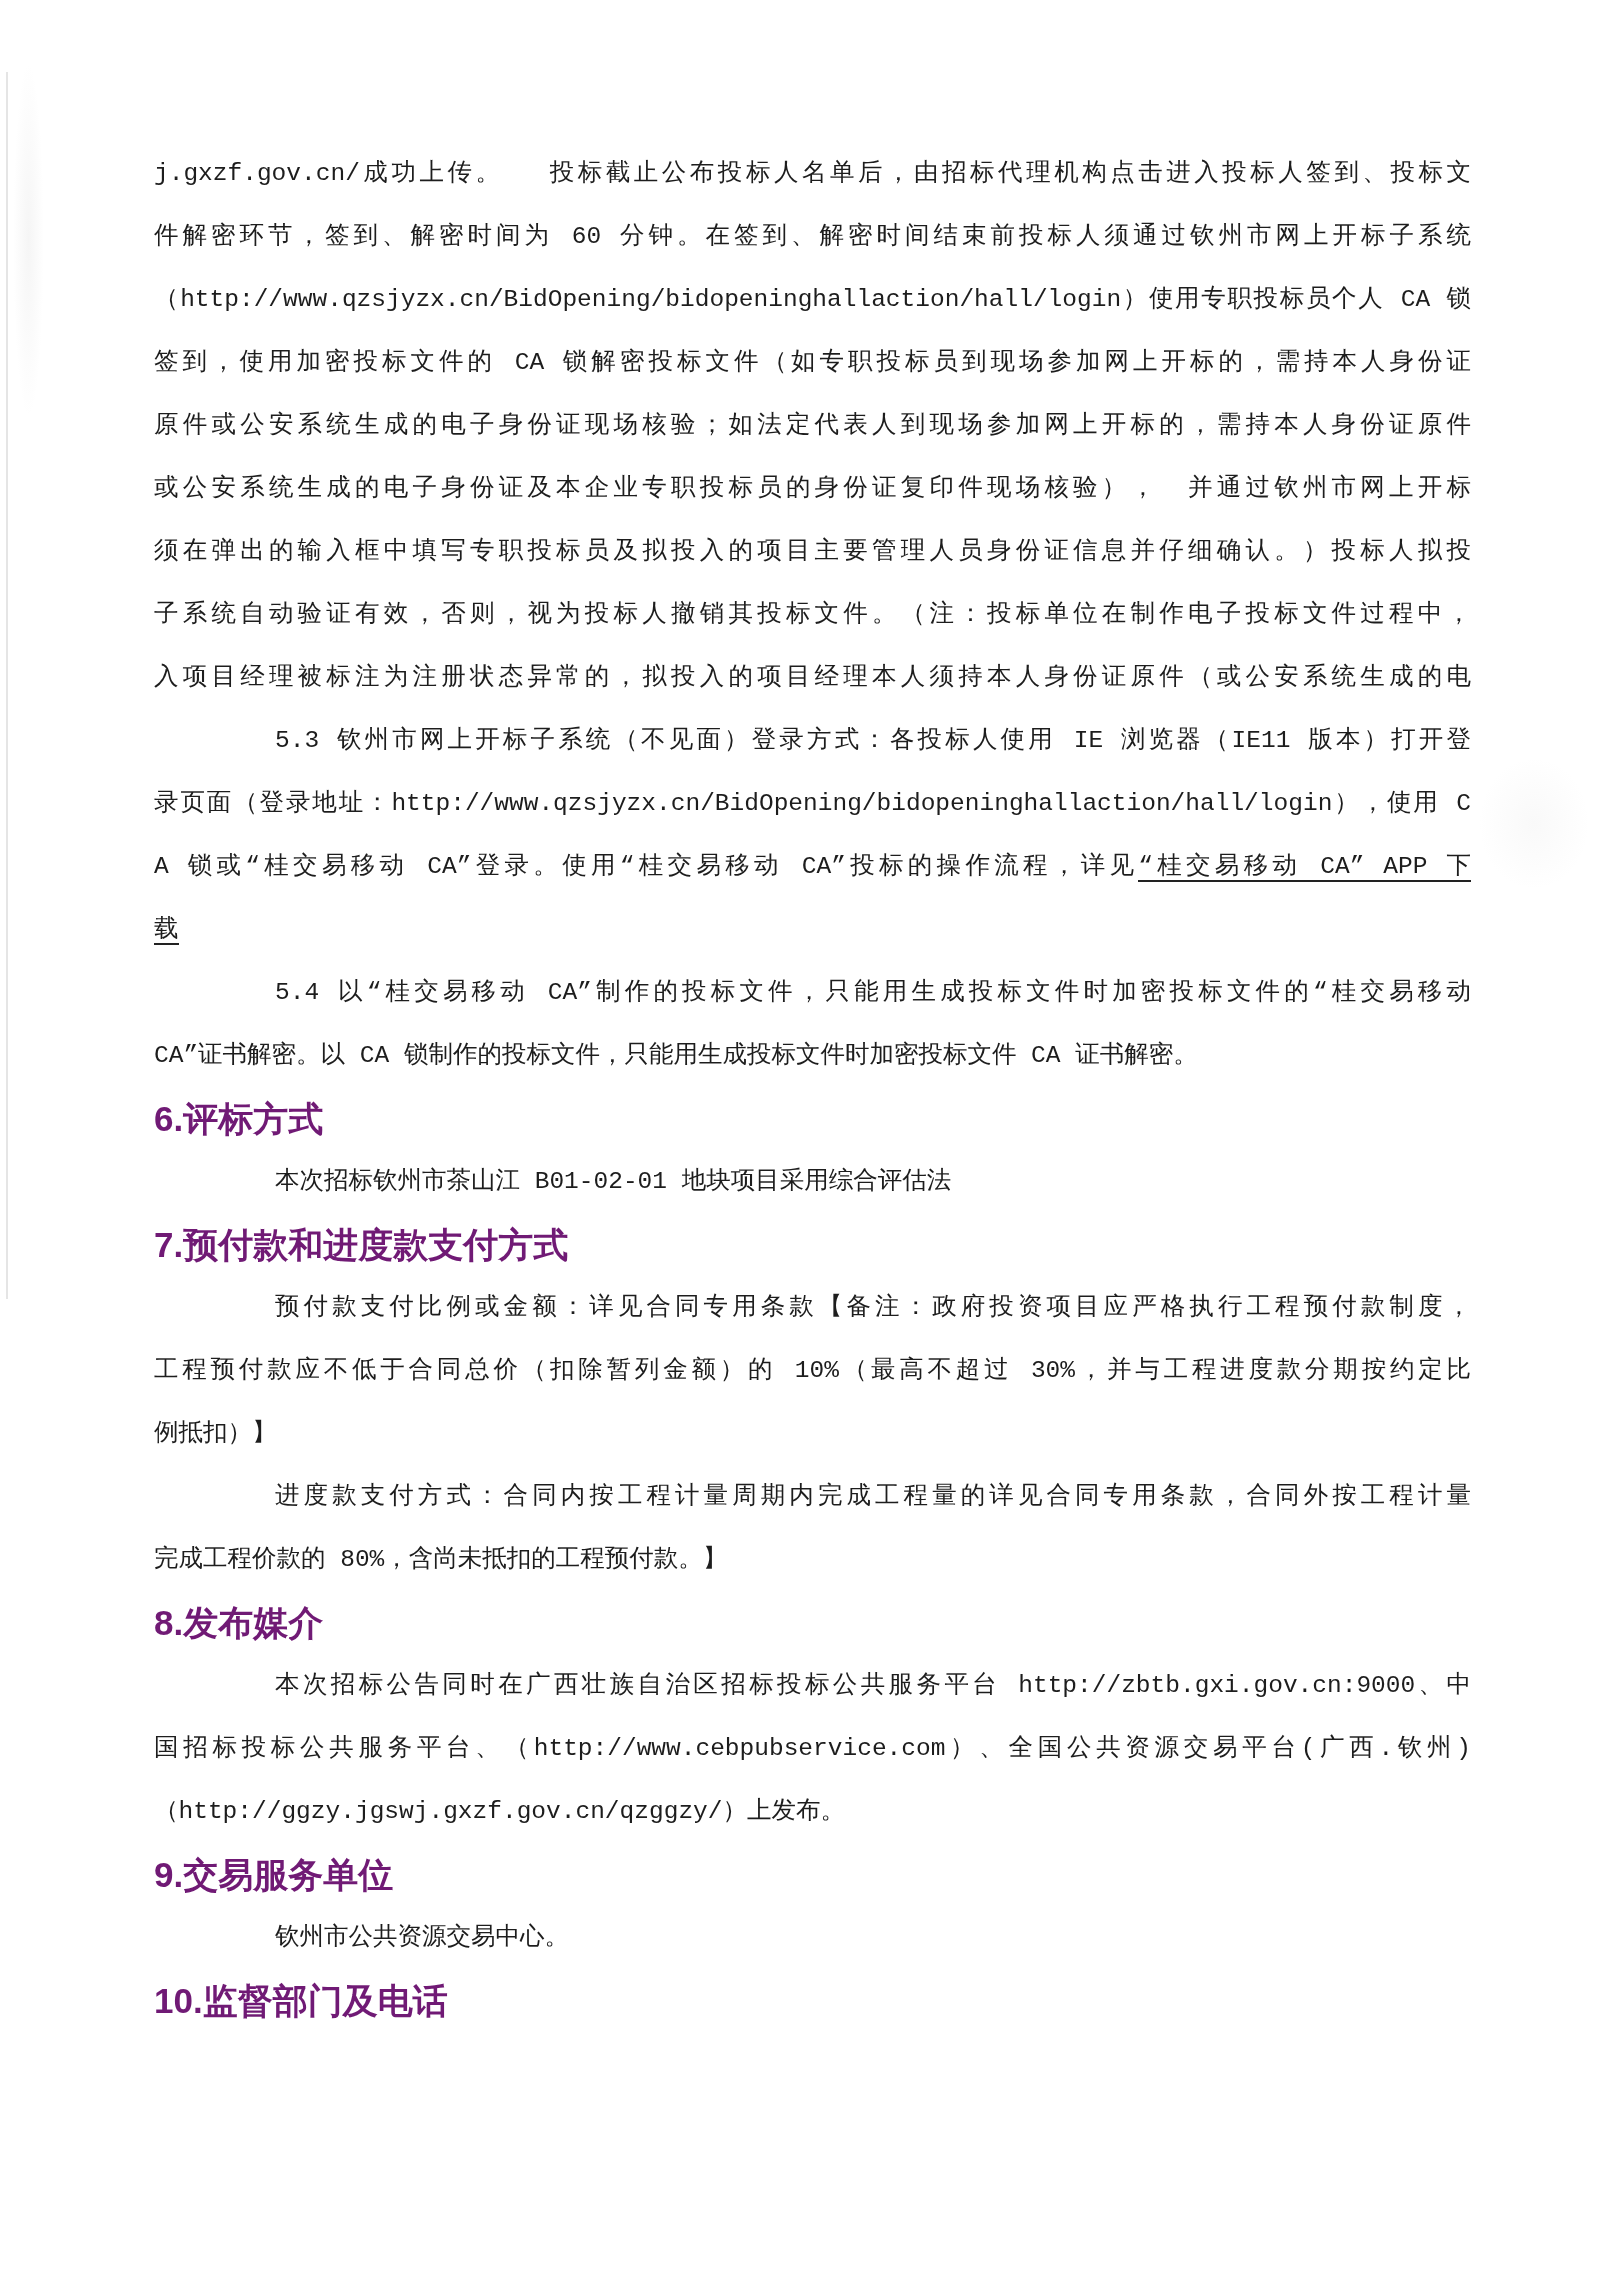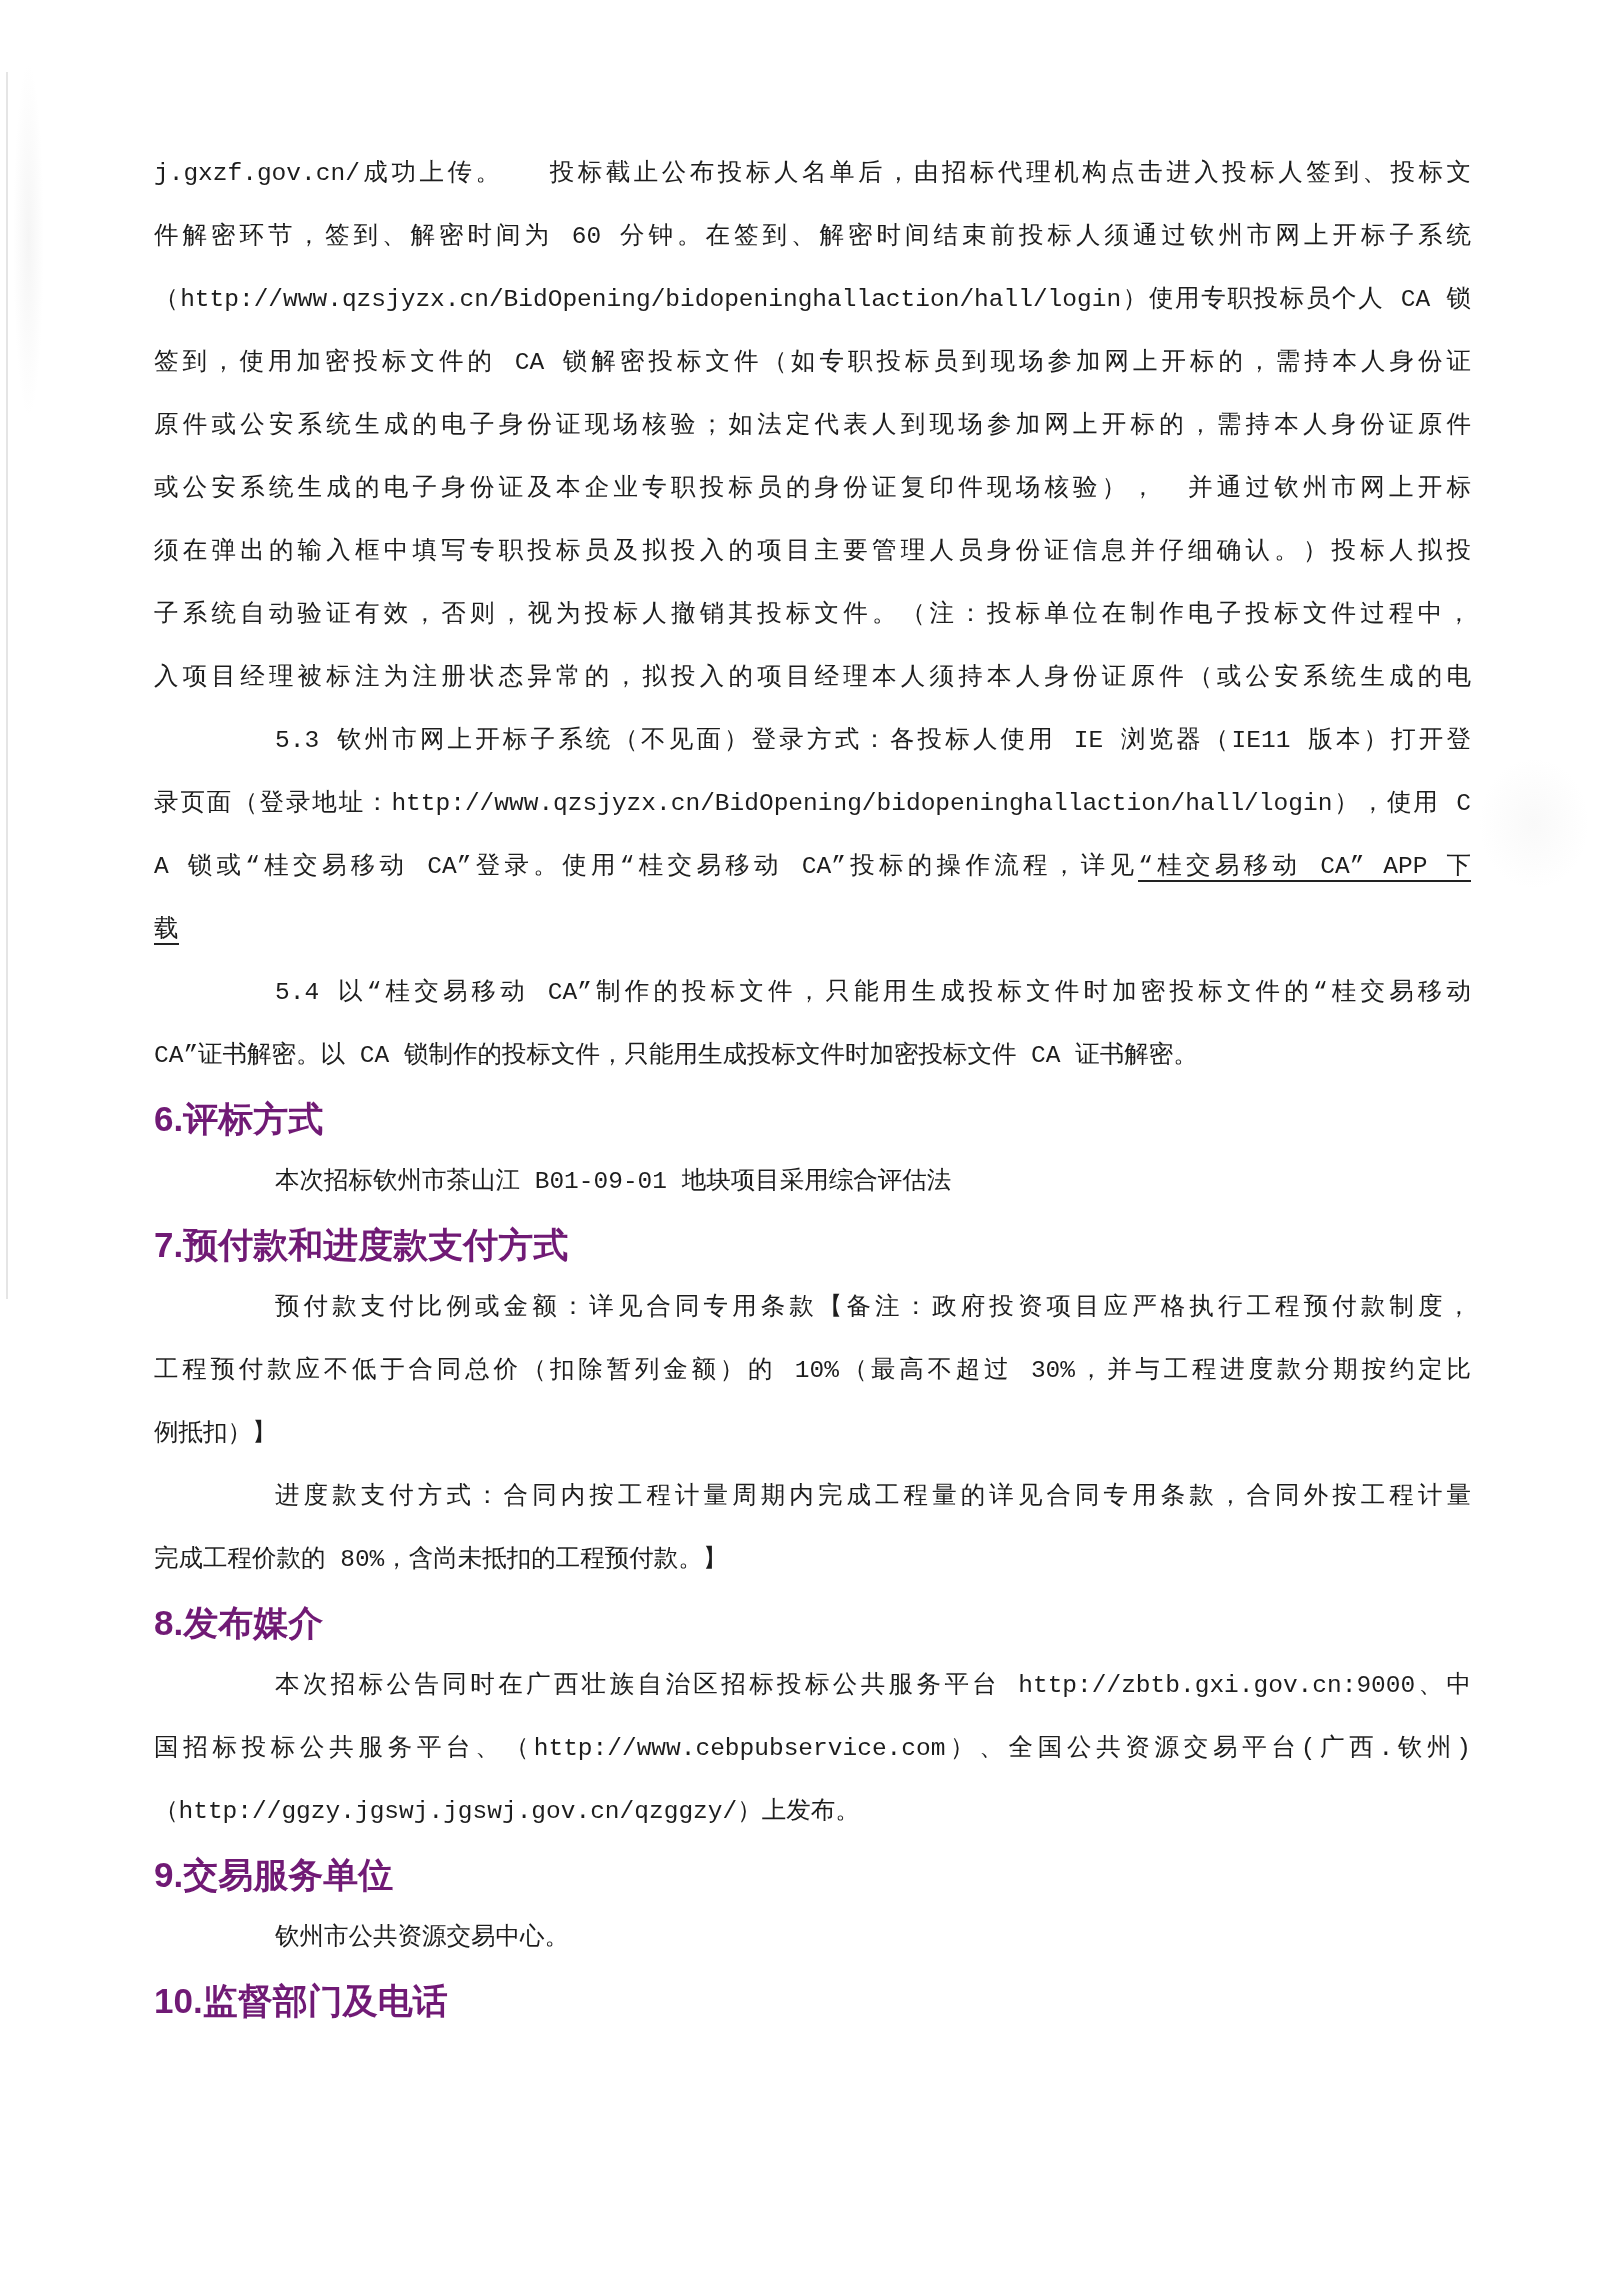--- a/index.html
+++ b/index.html
@@ -94,29 +94,29 @@
       <div class="line fill"><span>须在弹出的输入框中填写专职投标员及拟投入的项目主要管理人员身份证信息并仔细确认。）投标人拟投</span></div>
       <div class="line fill"><span>子系统自动验证有效，否则，视为投标人撤销其投标文件。（注：投标单位在制作电子投标文件过程中，</span></div>
       <div class="line fill"><span>入项目经理被标注为注册状态异常的，拟投入的项目经理本人须持本人身份证原件（或公安系统生成的电</span></div>
       <div class="line fill indent"><span>5.3 钦州市网上开标子系统（不见面）登录方式：各投标人使用 IE 浏览器（IE11 版本）打开登</span></div>
       <div class="line fill"><span>录页面（登录地址：http://www.qzsjyzx.cn/BidOpening/bidopeninghallaction/hall/login），使用 C</span></div>
       <div class="line fill"><span>A 锁或“桂交易移动 CA”登录。使用“桂交易移动 CA”投标的操作流程，详见</span><span class="useg">“桂交易移动 CA” APP 下</span></div>
       <div class="line"><span class="useg">载</span></div>
       <div class="line fill indent"><span>5.4 以“桂交易移动 CA”制作的投标文件，只能用生成投标文件时加密投标文件的“桂交易移动</span></div>
       <div class="line"><span>CA”证书解密。以 CA 锁制作的投标文件，只能用生成投标文件时加密投标文件 CA 证书解密。</span></div>
       <div class="line heading"><span>6.评标方式</span></div>
-      <div class="line indent"><span>本次招标钦州市茶山江 B01-09-01 地块项目采用综合评估法</span></div>
+      <div class="line indent"><span>本次招标钦州市茶山江 B01-02-01 地块项目采用综合评估法</span></div>
       <div class="line heading"><span>7.预付款和进度款支付方式</span></div>
       <div class="line fill indent"><span>预付款支付比例或金额：详见合同专用条款【备注：政府投资项目应严格执行工程预付款制度，</span></div>
       <div class="line fill"><span>工程预付款应不低于合同总价（扣除暂列金额）的 10%（最高不超过 30%，并与工程进度款分期按约定比</span></div>
       <div class="line"><span>例抵扣）】</span></div>
       <div class="line fill indent"><span>进度款支付方式：合同内按工程计量周期内完成工程量的详见合同专用条款，合同外按工程计量</span></div>
       <div class="line"><span>完成工程价款的 80%，含尚未抵扣的工程预付款。】</span></div>
       <div class="line heading"><span>8.发布媒介</span></div>
       <div class="line fill indent"><span>本次招标公告同时在广西壮族自治区招标投标公共服务平台 http://zbtb.gxi.gov.cn:9000、中</span></div>
       <div class="line fill"><span>国招标投标公共服务平台、（http://www.cebpubservice.com）、全国公共资源交易平台(广西.钦州)</span></div>
-      <div class="line"><span>（http://ggzy.jgswj.jgswj.gov.cn/qzggzy/）上发布。</span></div>
+      <div class="line"><span>（http://ggzy.jgswj.gxzf.gov.cn/qzggzy/）上发布。</span></div>
       <div class="line heading"><span>9.交易服务单位</span></div>
       <div class="line indent"><span>钦州市公共资源交易中心。</span></div>
       <div class="line heading"><span>10.监督部门及电话</span></div>
     </main>
 </div>
 
 
 </body></html>

